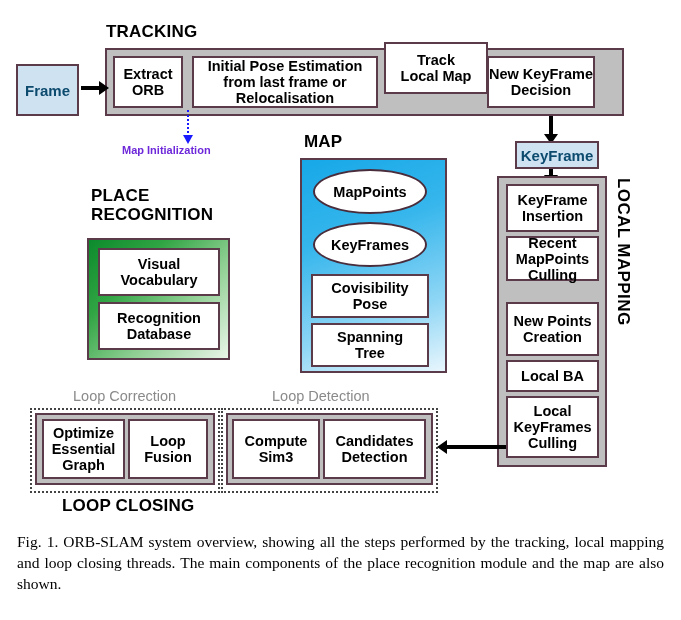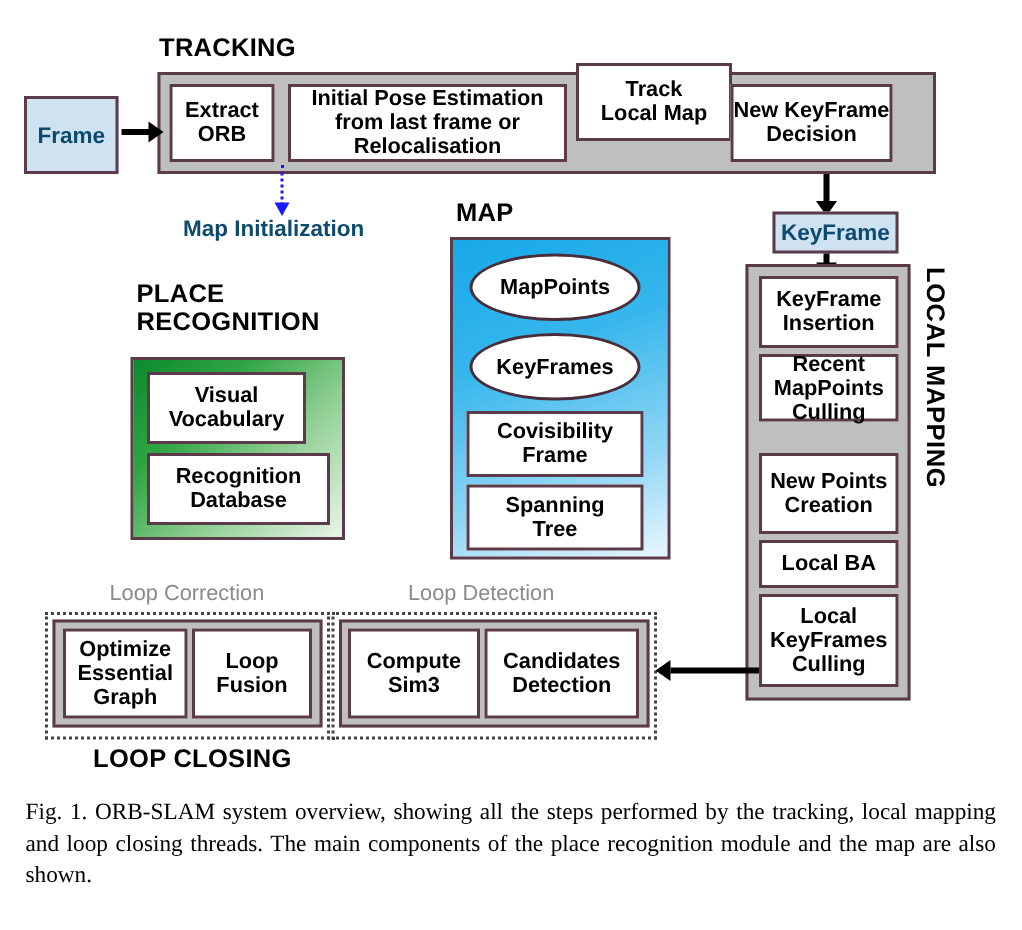--- a/index.html
+++ b/index.html
@@ -129,23 +129,23 @@
   }
   .head-down-blue {
     border-left: 5px solid transparent;
     border-right: 5px solid transparent;
     border-top: 9px solid #1a1aff;
   }
   .dotted-v {
     border-left: 2px dotted #1a1aff;
   }
   #map-init-label {
-    color: #0c4a6e;
-    font-weight: bold;
-    font-size: 15px;
+    color: #6d28d9;
+    font-weight: bold;
+    font-size: 11px;
     white-space: nowrap;
   }
 
   
   #caption {
     font-family: "Liberation Serif", serif;
     font-size: 15.5px;
     line-height: 21px;
     color: #000000;
     text-align: justify;
@@ -183,31 +183,31 @@
 
 <div class="abs group-label" style="left:304px; top:132px;">MAP</div>
 
 <div class="abs" id="map-panel" style="left:300px; top:158px; width:147px; height:215px;"></div>
 
 <div class="abs ellipse" style="left:313px; top:169px; width:114px; height:45px;">MapPoints</div>
 
 <div class="abs ellipse" style="left:313px; top:222px; width:114px; height:45px;">KeyFrames</div>
 
 <div class="abs node" style="left:311px; top:274px; width:118px; height:44px;">Covisibility
-Frame</div>
+Pose</div>
 
 <div class="abs node" style="left:311px; top:323px; width:118px; height:44px;">Spanning
 Tree</div>
 
 <div class="abs group-label" style="left:91px; top:186px;">PLACE
 RECOGNITION</div>
 
 <div class="abs" id="place-recognition-panel" style="left:87px; top:238px; width:143px; height:122px;"></div>
 
-<div class="abs node" style="left:98px; top:248px; width:106px; height:48px;">Visual
+<div class="abs node" style="left:98px; top:248px; width:122px; height:48px;">Visual
 Vocabulary</div>
 
 <div class="abs node" style="left:98px; top:302px; width:122px; height:48px;">Recognition
 Database</div>
 
 <div class="abs arrow-line" style="left:549px; top:116px; width:4px; height:20px;"></div>
 <div class="abs arrow-head head-down" style="left:544px; top:134px;"></div>
 
 <div class="abs data-box" style="left:515px; top:141px; width:84px; height:28px;">KeyFrame</div>
 

